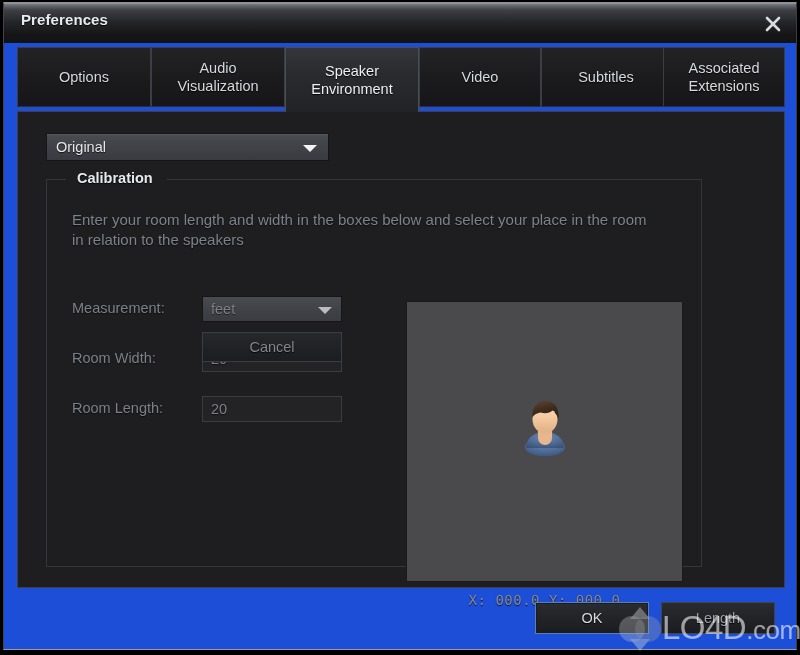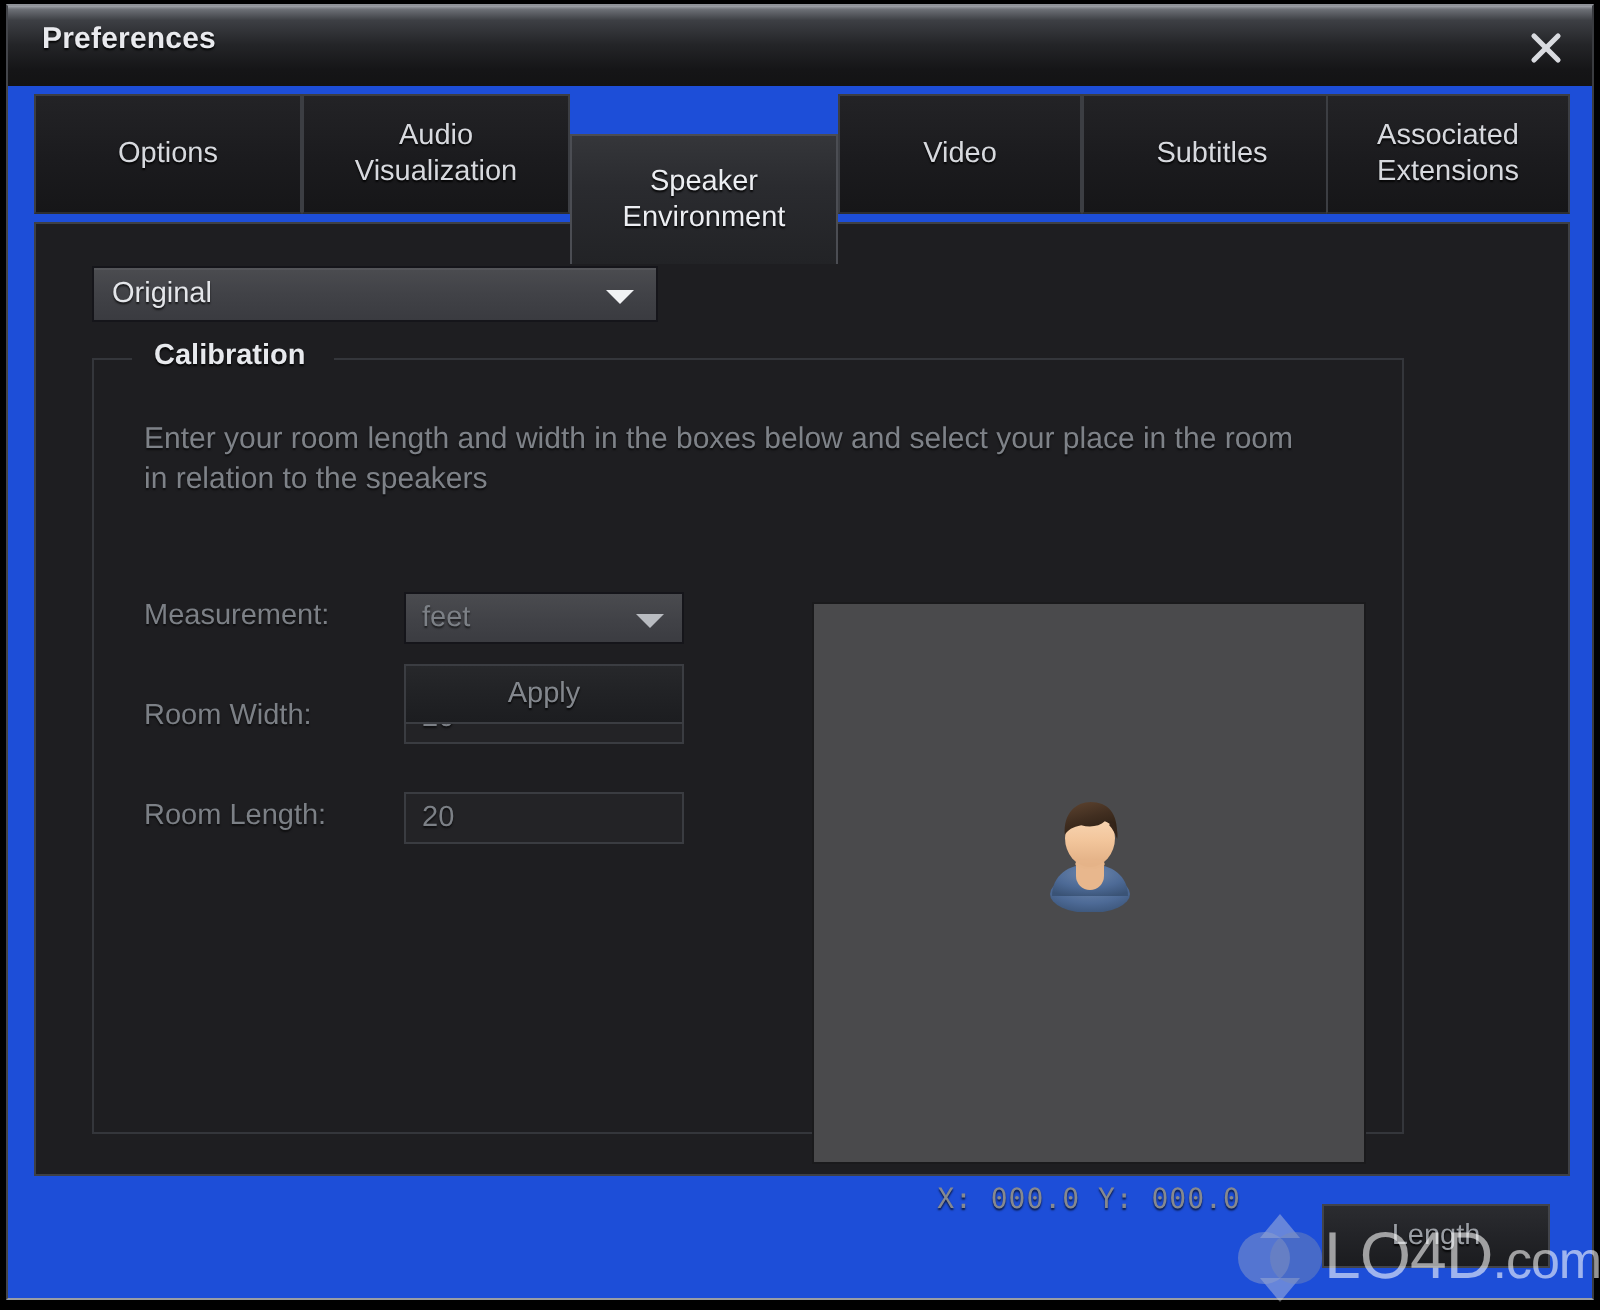--- a/index.html
+++ b/index.html
@@ -308,21 +308,21 @@
     </div>
   </div>
 
   <div id="tabstrip">
     <div class="tab" style="left:0px;   width:134px;">
         <span>Options</span>
       </div>
     <div class="tab" style="left:134px; width:134px;">
         <span>Audio<br>Visualization</span>
       </div>
-    <div class="tab active" style="left:268px; width:134px;margin-top:20px;">
+    <div class="tab active" style="left:268px; width:134px;">
         <span>Speaker<br>Environment</span>
       </div>
     <div class="tab" style="left:402px; width:122px;">
         <span>Video</span>
       </div>
     <div class="tab" style="left:524px; width:130px;">
         <span>Subtitles</span>
       </div>
     <div class="tab" style="left:646px; width:122px;">
         <span>Associated<br>Extensions</span>
@@ -349,21 +349,21 @@
       <div class="form-label" style="left:25px; top:171px;">Room Width:</div>
       <div class="field input" style="top:167px;">
         <div class="val">20</div>
       </div>
 
       <div class="form-label" style="left:25px; top:221px;">Room Length:</div>
       <div class="field input" style="top:217px;">
         <div class="val">20</div>
       </div>
 
-      <div id="apply-btn">Apply</div>
+      <div id="apply-btn">Cancel</div>
 
       <div id="room-panel">
         <svg id="avatar" viewBox="0 0 52 60">
           <defs>
             <radialGradient id="gBody" cx="50%" cy="28%" r="78%">
               <stop offset="0%" stop-color="#6d87ad"></stop>
               <stop offset="60%" stop-color="#4d6a96"></stop>
               <stop offset="100%" stop-color="#3a5376"></stop>
             </radialGradient>
             <radialGradient id="gFace" cx="42%" cy="32%" r="72%">
@@ -396,20 +396,21 @@
           <path d="M36.5 14.4 C39.3 16.6 40.2 20 39.6 23.5 C38.6 20.8 37.3 18.3 35.6 16.6 Z" fill="#35251a"></path>
 
           <ellipse cx="26" cy="36" rx="7.5" ry="2.4" fill="#e7b58b" opacity=".65"></ellipse>
         </svg>
       </div>
 
       <div id="coords">X: 000.0   Y: 000.0</div>
     </div>
   </div>
 
+  <div class="dlg-btn" id="ok-btn">OK</div>
   <div class="dlg-btn" id="cancel-btn">Length</div>
 
   <div id="watermark">
     <svg width="60" height="52" viewBox="0 0 60 52">
       <g fill="rgba(215,217,220,.55)">
         <path d="M30 4 L40 16 L20 16 Z"></path>
         <path d="M30 48 L20 36 L40 36 Z"></path>
         <circle cx="22" cy="26" r="13" fill="rgba(190,193,197,.48)"></circle>
         <circle cx="38" cy="26" r="13" fill="rgba(160,163,168,.45)"></circle>
       </g>

